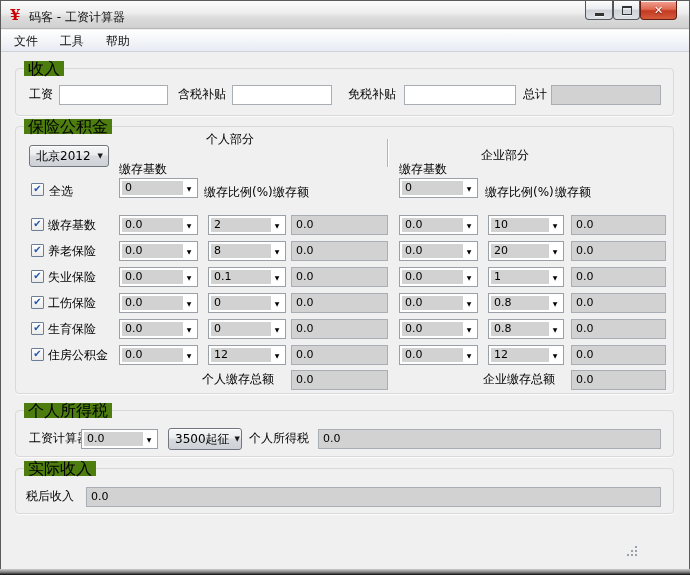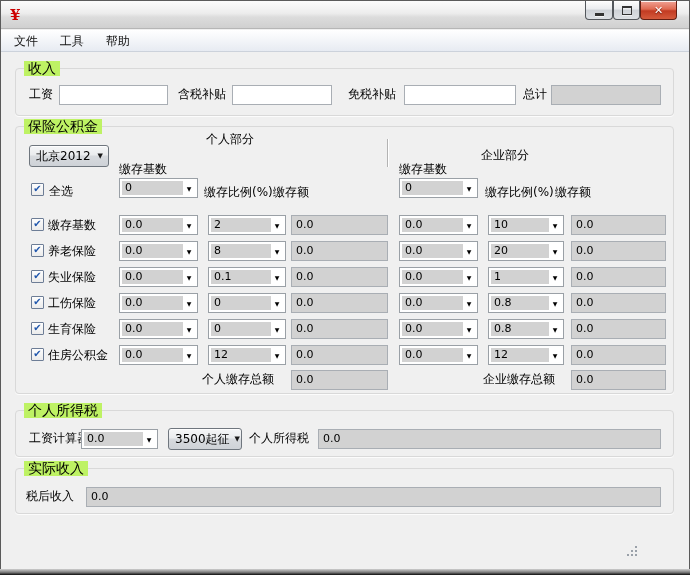--- a/index.html
+++ b/index.html
@@ -44,22 +44,22 @@
   .menu-item { display:inline-block; padding:3px 9px 4px; font-size:12px; color:#111; }
   .bottom-edge { position:absolute; left:0; right:0; bottom:0; height:6px;
     background:linear-gradient(#cfcfcf,#7d7d7d 55%,#0c0c0c); }
   .grip { position:absolute; left:626px; top:545px; width:13px; height:13px; }
   .grip::before { content:""; position:absolute; width:2px; height:2px; background:transparent;
     box-shadow:9px 1px 0 #9aa1a9, 9px 5px 0 #9aa1a9, 9px 9px 0 #9aa1a9,
                5px 5px 0 #9aa1a9, 5px 9px 0 #9aa1a9, 1px 9px 0 #9aa1a9; }
   
   .groupbox { position:absolute; border:1px solid #d9d9d9; border-radius:4px;
     box-shadow:inset 0 0 0 0 #fff, 0 1px 0 rgba(255,255,255,.8); }
-  .legend { position:absolute; top:-8px; left:8px; background:#bef264; padding:0 4px;
-    font-size:14px; line-height:15px; white-space:nowrap; }
+  .legend { position:absolute; top:-8px; left:8px; background:#4d7c0f; padding:0 4px;
+    font-size:16px; line-height:15px; white-space:nowrap; }
   .lbl { position:absolute; font-size:12px; white-space:nowrap; line-height:15px; }
   
   .winput { position:absolute; height:20px; background:#fff; border:1px solid #a9aeb4;
     font-family:inherit; font-size:11px; padding:0 3px; outline:none; }
   .gfield { position:absolute; height:20px; background:#d2d2d2; border:1px solid #a9aeb4;
     font-size:11px; line-height:18px; padding:0 4px; color:#000; overflow:hidden; }
   .dd { position:absolute; height:20px; background:#fff; border:1px solid #9aa0a6;
     display:flex; align-items:stretch; padding:2px; }
   .dd .val { flex:1; background:#d2d2d2; font-size:11px; line-height:14px; padding:0 3px; overflow:hidden; }
   .dd .arr { width:12px; display:flex; align-items:center; justify-content:center;
@@ -76,20 +76,21 @@
   .vdivider { position:absolute; width:1px; background:#b3b3b3; box-shadow:1px 0 0 #fff; }
   .ins-row { position:absolute; left:0; right:0; height:20px; }
   .ins-row .lbl { top:3px; }
   .ins-row .dd, .ins-row .gfield { top:0; }
 </style>
 </head>
 <body>
 
 <div class="titlebar">
   <span class="app-icon">¥</span>
+  <span class="app-title">码客 - 工资计算器</span>
 </div>
 <div class="wbtn min">
   <span class="min-glyph"></span>
 </div>
 <div class="wbtn max">
   <span class="max-glyph"></span>
 </div>
 <div class="wbtn close">
   <span class="close-glyph">✕</span>
 </div>

